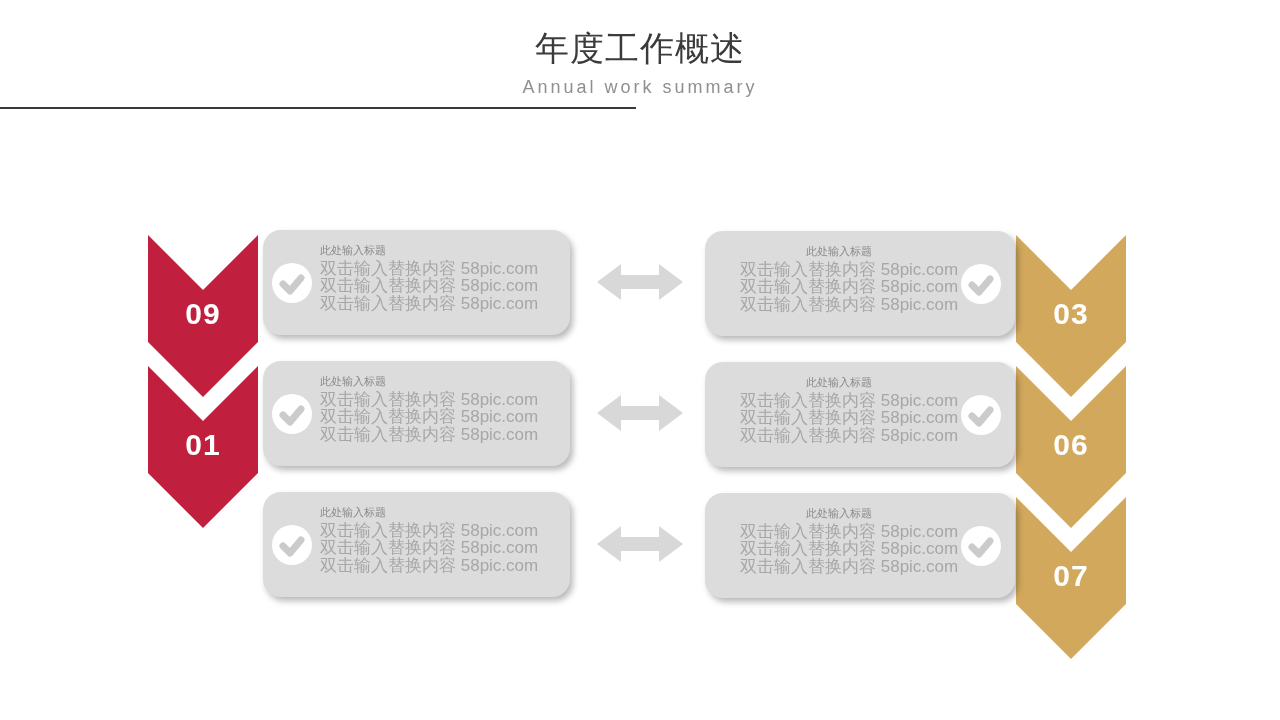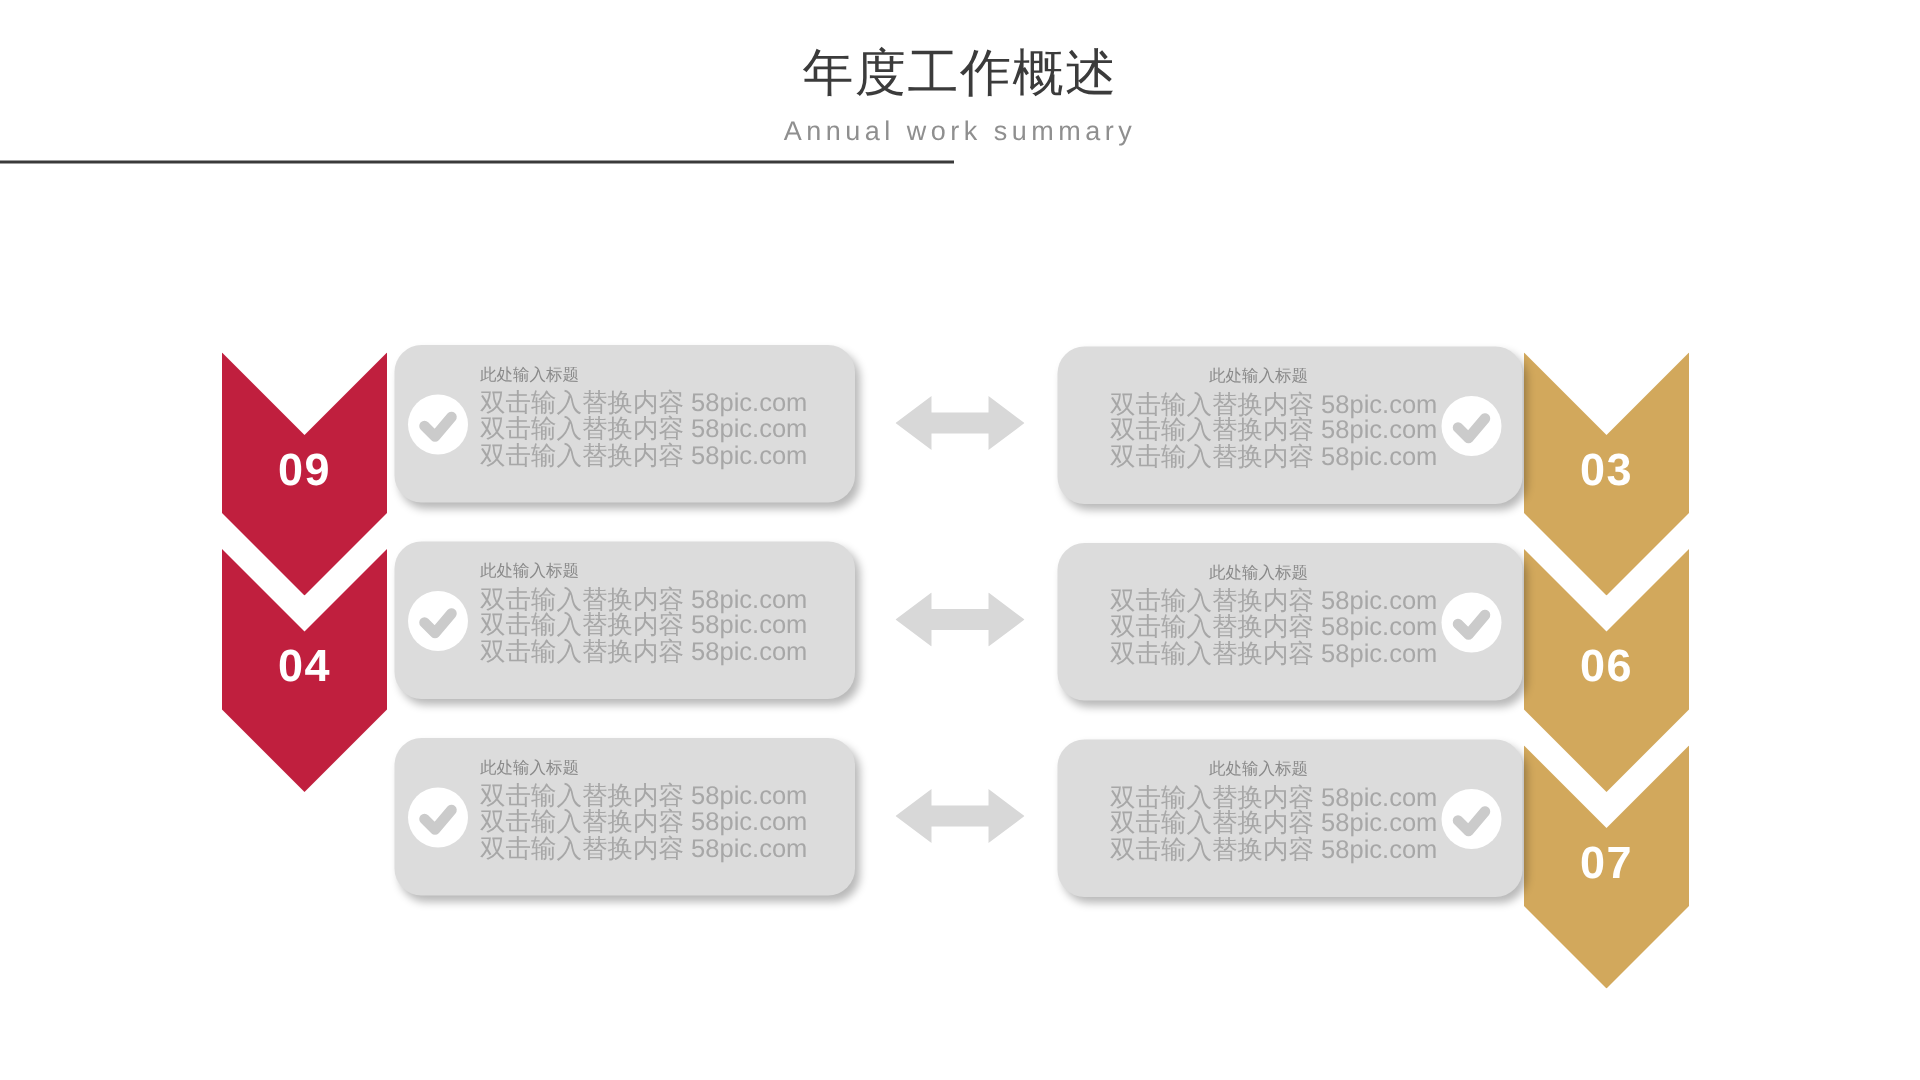--- a/index.html
+++ b/index.html
@@ -127,21 +127,21 @@
         </svg>
       <span class="chev-num">03</span>
     </div>
   </div>
 
   <div class="row r1">
     <div class="chevron chev-left">
       <svg class="chev-svg" viewBox="0 0 110 162">
           <polygon class="fill-red" points="0,0 55,55 110,0 110,107 55,162 0,107"></polygon>
         </svg>
-      <span class="chev-num">04</span>
+      <span class="chev-num">01</span>
     </div>
     <div class="box box-left">
       <div class="check-circle circle-left">
         <svg viewBox="0 0 40 40">
             <path d="M11 21 L18 28 L29 15" fill="none" stroke="#CBCBCB" stroke-width="7" stroke-linecap="round" stroke-linejoin="round"></path>
           </svg>
       </div>
       <div class="box-text left-text">
         <div class="box-title">此处输入标题</div>
         <div class="box-line">双击输入替换内容 58pic.com</div>

